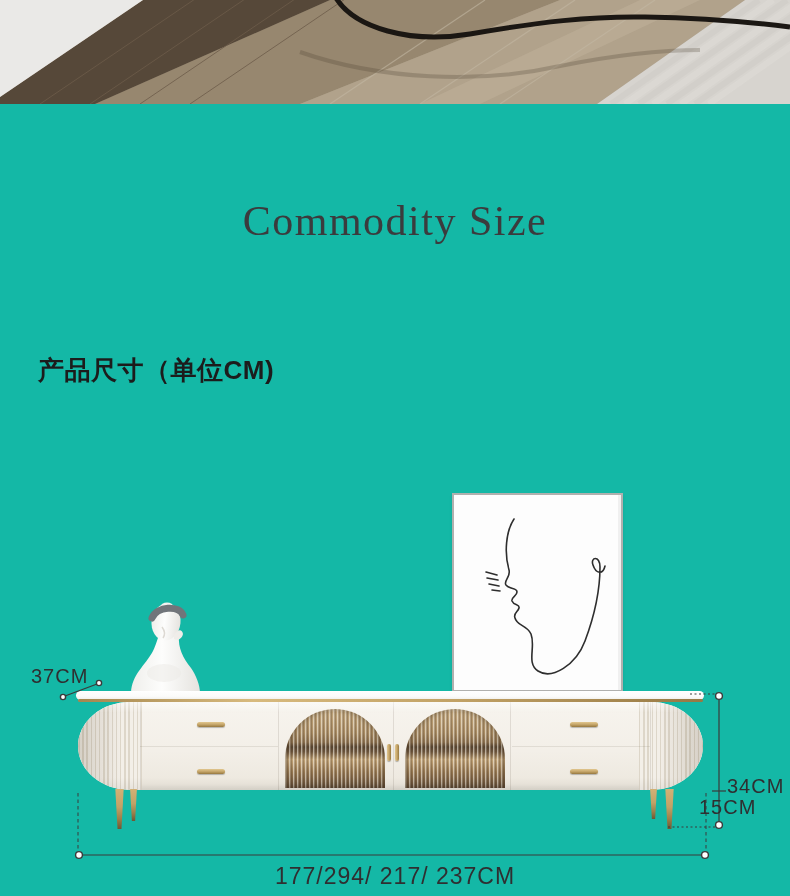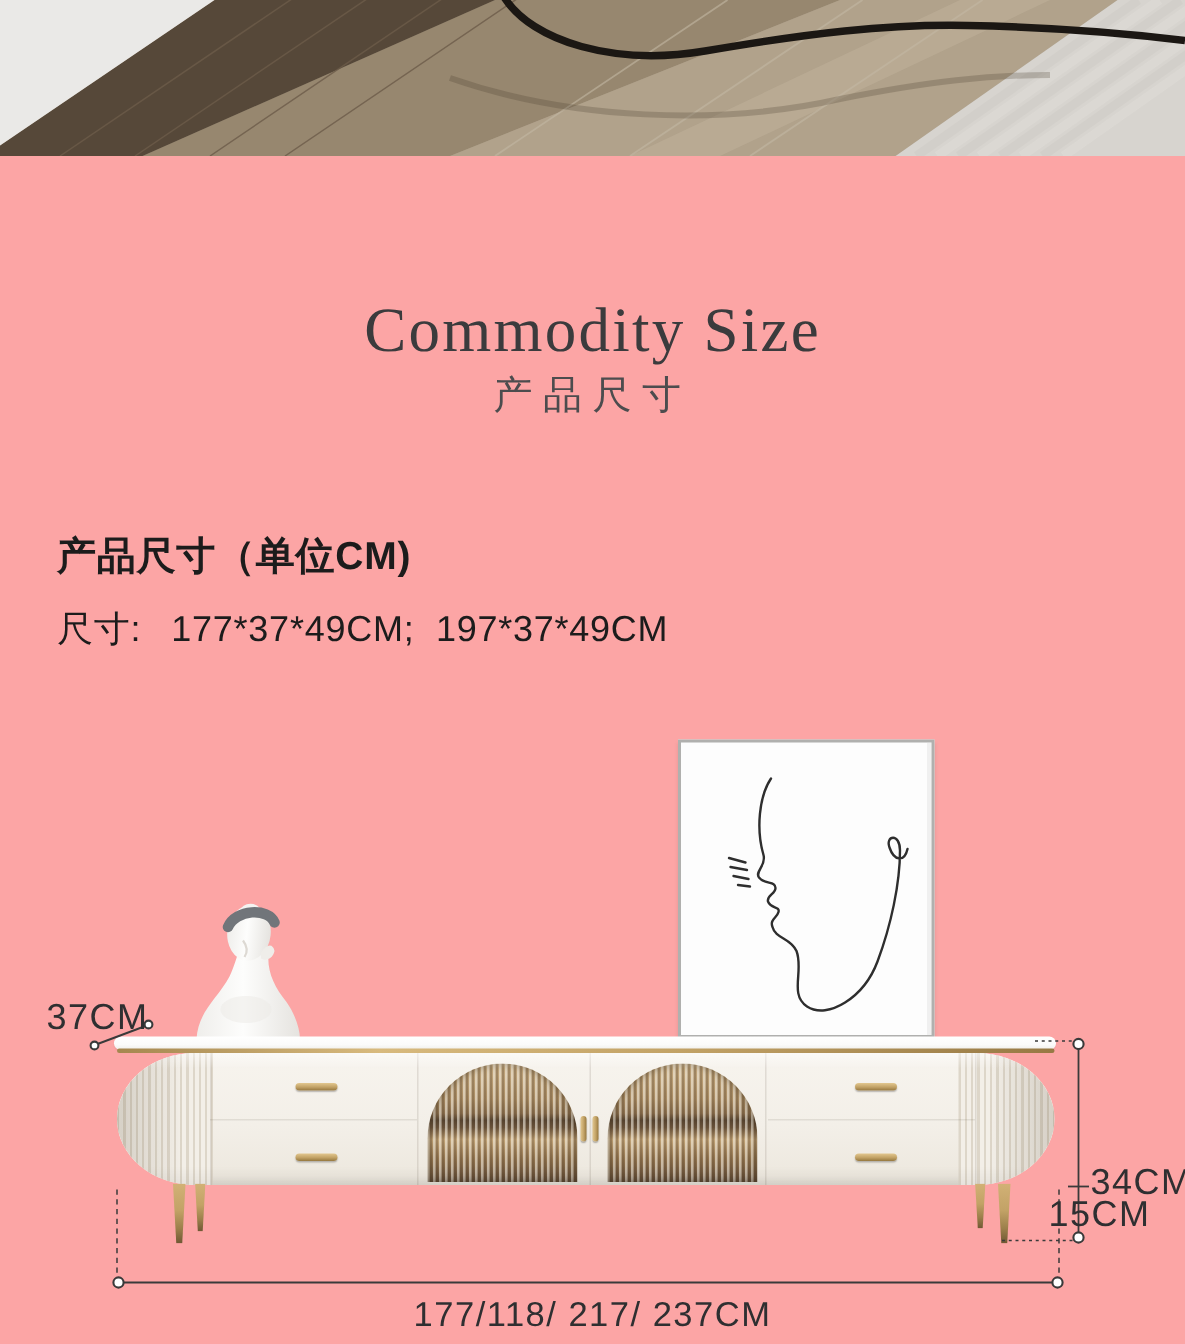--- a/index.html
+++ b/index.html
@@ -1,16 +1,16 @@
 <!DOCTYPE html>
 <html style="--title-text: #3b3b3d; --body-text: #1c1c1c; --dim-line: #3a3a3a; --gold: #c2a266; --gold-dark: #9c7f4b; --cream: #f3efe8; --cream-shade: #ddd6c9; --glass-amber: #a98c63; --glass-dark: #54422f; --marble: #fbfbfa; --frame-border: #b0b0ae; --wood-dark: #564839; --wood-mid: #97876f; --wood-light: #ab9d87; --carpet: #d7d4cf;"><head>
 <meta charset="utf-8">
 <style>
   html,body{margin:0;padding:0;background:#fff;}
-  .canvas{position:relative;width:790px;height:896px;background:#fca5a5;overflow:hidden;
+  .canvas{position:relative;width:790px;height:896px;background:#14b8a6;overflow:hidden;
           font-family:"Liberation Sans",sans-serif;color:#1c1c1c;}
   .abs{position:absolute;}
 
   
   .hero{left:0;top:0;width:790px;height:104px;}
 
   
   .title-en{left:0;top:197px;width:790px;text-align:center;
             font-family:"Liberation Serif","DejaVu Serif",serif;
             font-size:42px;font-weight:400;letter-spacing:1.5px;color:var(--title-text,#3b3b3d);}
@@ -62,21 +62,21 @@
             background:linear-gradient(90deg,#e2c78f,var(--gold,#c2a266) 55%,#96783f);
             box-shadow:0 1px 1px rgba(0,0,0,.3);}
   .leg{position:absolute;background:linear-gradient(180deg,#d2b176,var(--gold,#c2a266) 45%,var(--gold-dark,#9c7f4b) 75%,#6f5733);
        clip-path:polygon(12% 0,88% 0,68% 100%,32% 100%);}
   .leg-lf{left:114px;top:789px;width:11px;height:40px;}
   .leg-lb{left:129px;top:789px;width:9px;height:32px;}
   .leg-rb{left:649px;top:789px;width:9px;height:30px;}
   .leg-rf{left:664px;top:789px;width:11px;height:40px;}
 
   
-  .dim-label{position:absolute;font-size:24px;color:#2f2f31;letter-spacing:1px;text-align:center;}
+  .dim-label{position:absolute;font-size:20px;color:#2f2f31;letter-spacing:1px;text-align:center;}
   .lbl-depth{left:31px;top:665px;}
   .lbl-bodyh{left:727px;top:775px;}
   .lbl-legh{left:699px;top:796px;}
   .lbl-width{left:0;top:863px;width:790px;text-align:center;font-size:23px;letter-spacing:1px;}
   .dims{left:0;top:0;width:790px;height:896px;pointer-events:none;}
 </style>
 </head>
 <body>
 
 <div class="canvas">
@@ -110,26 +110,22 @@
         <line x1="829" y1="0" x2="681" y2="104" stroke="#e0ddd8"></line>
         <line x1="843" y1="0" x2="695" y2="104" stroke="#cfccc6"></line>
         <line x1="857" y1="0" x2="709" y2="104" stroke="#e0ddd8"></line>
       </g>
     </g>
     <path d="M300,52 C380,80 480,84 560,66 C620,54 660,50 700,50" fill="none" stroke="rgba(70,58,45,.25)" stroke-width="4"></path>
     <path d="M336,-2 C355,28 410,44 470,34 C540,22 590,16 645,17 C700,18 750,22 790,27" fill="none" stroke="#1b1713" stroke-width="5"></path>
   </svg>
 
   <div class="abs title-en">Commodity Size</div>
-  <div class="abs title-zh">产品尺寸</div>
 
   <div class="abs spec-heading">产品尺寸（单位CM)</div>
-  <div class="abs spec-line spec-line1">
-    <span class="size-label">尺寸:</span><span class="pre">177*37*49CM;  197*37*49CM</span>
-  </div>
 
   <div class="abs frame">
     <svg viewBox="0 0 167 195">
       <path d="M60,24 C52,36 50,58 55,75 C57,82 49,86 52,90 C56,95 63,92 63,97
                C63,101 57,102 58,106 C60,111 66,109 65,113 C64,117 59,118 61,123
                C63,131 73,130 77,139 C82,152 72,168 84,176 C98,185 122,170 131,146
                C140,122 146,94 146,72 C146,60 136,62 139,70 C142,79 149,80 151,71" fill="none" stroke="#2e2e2e" stroke-width="1.6" stroke-linecap="round"></path>
       <g stroke="#2e2e2e" stroke-width="1.6" stroke-linecap="round">
         <path d="M32,77 l11,3"></path>
           <path d="M33,83 l11,2"></path>
@@ -200,15 +196,15 @@
       <circle cx="719" cy="696" r="3.4"></circle>
         <circle cx="719" cy="825" r="3.4"></circle>
       <circle cx="79" cy="855" r="3.4"></circle>
         <circle cx="705" cy="855" r="3.4"></circle>
     </g>
   </svg>
 
   <div class="dim-label lbl-depth">37CM</div>
   <div class="dim-label lbl-bodyh">34CM</div>
   <div class="dim-label lbl-legh">15CM</div>
-  <div class="dim-label lbl-width">177/118/ 217/ 237CM</div>
+  <div class="dim-label lbl-width">177/294/ 217/ 237CM</div>
 
 </div>
 
 </body></html>

